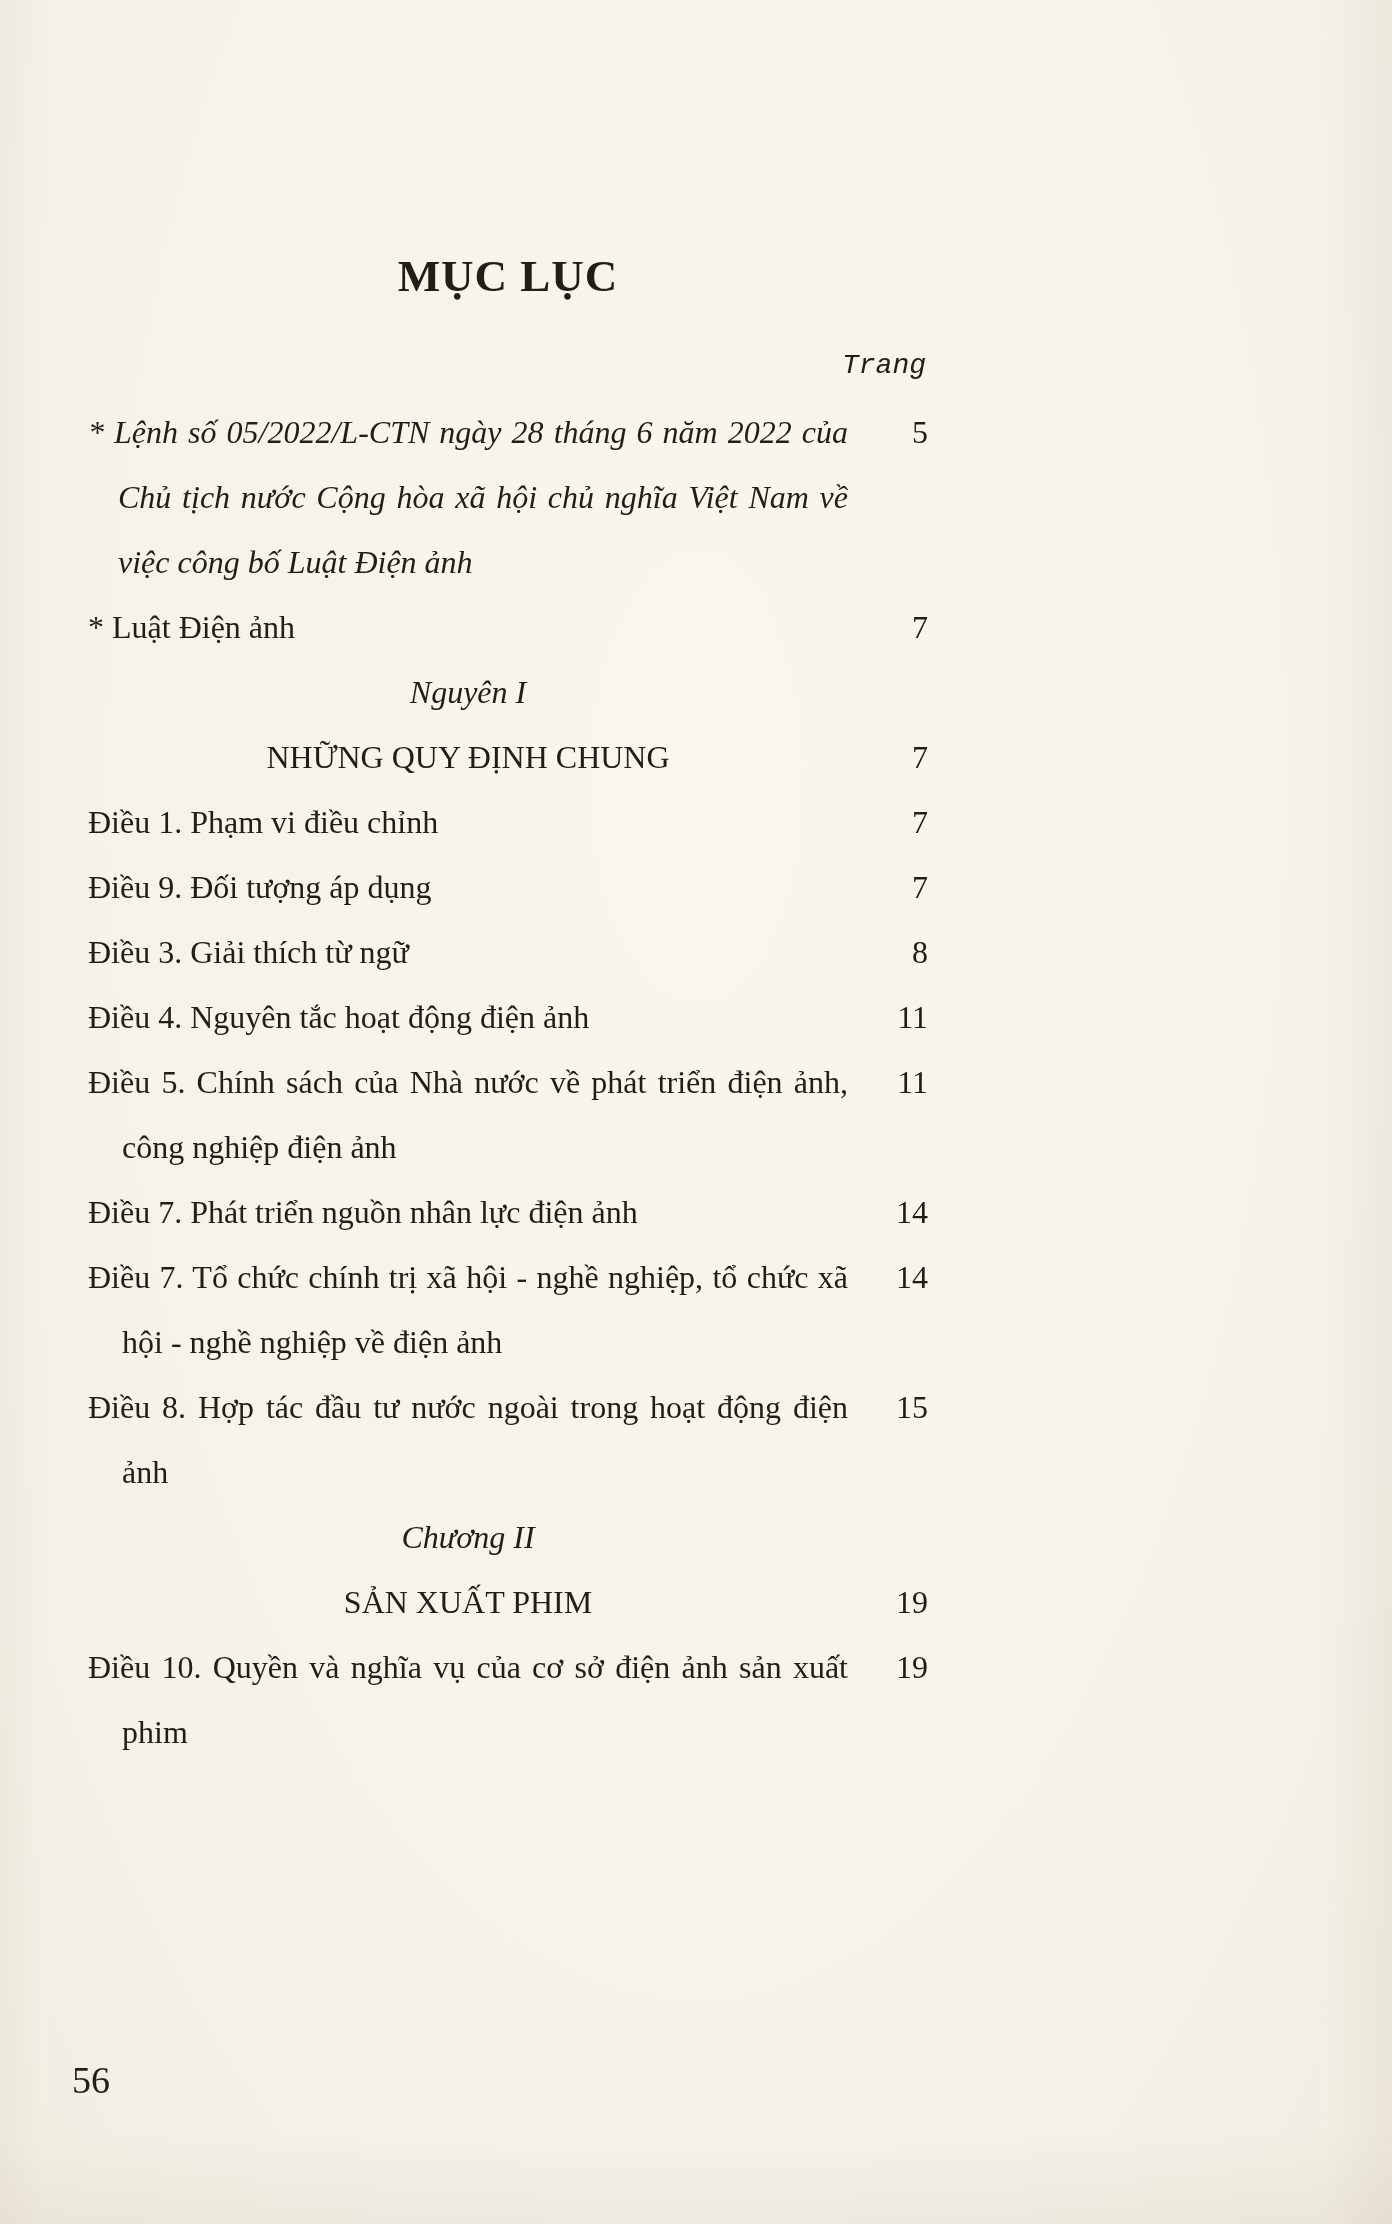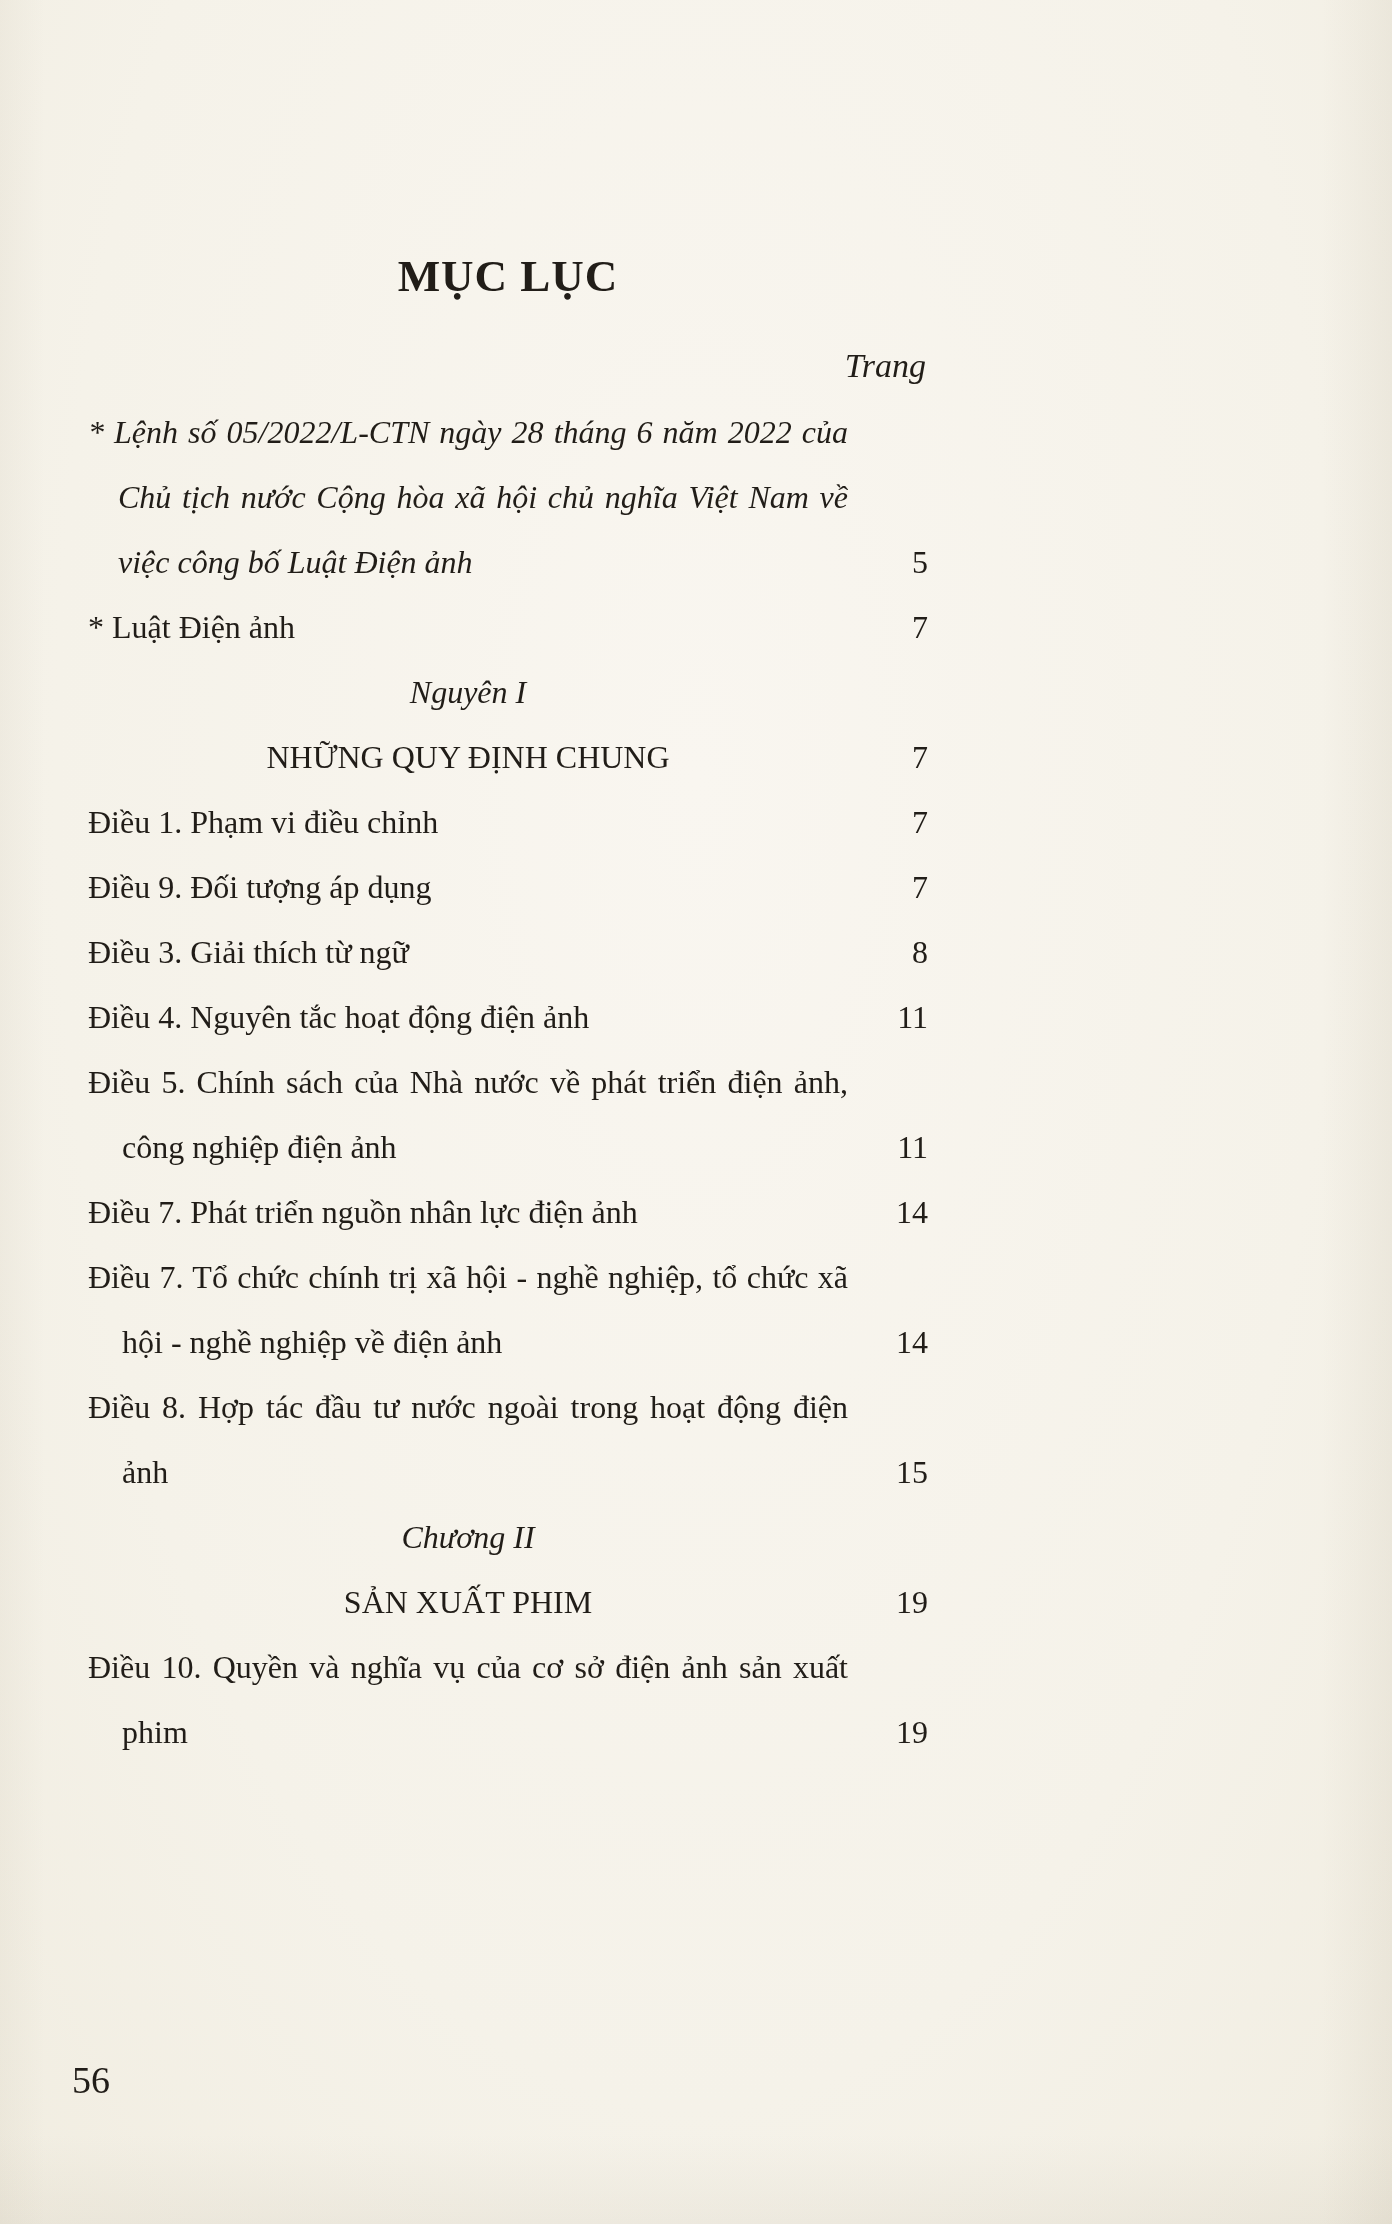--- a/index.html
+++ b/index.html
@@ -33,34 +33,35 @@
     font-weight: bold;
     font-size: 45px;
     line-height: 60px;
     letter-spacing: 1px;
   }
 
   .trang-row {
     margin-top: 36px;
     text-align: right;
     font-style: italic;
-    font-size: 34px;
+    font-size: 28px;
     line-height: 48px;
     padding-right: 2px;
+    font-family: Liberation Mono, monospace;
   }
 
   .toc {
     margin-top: 10px;
     font-size: 32px;
     line-height: 65px;
   }
 
   .row {
     display: flex;
-    align-items: flex-end;
+    align-items: flex-start;
   }
 
   .txt {
     flex: 1 1 auto;
     text-align: justify;
     padding-right: 14px;
   }
 
   .txt.center-txt {
     text-align: center;

